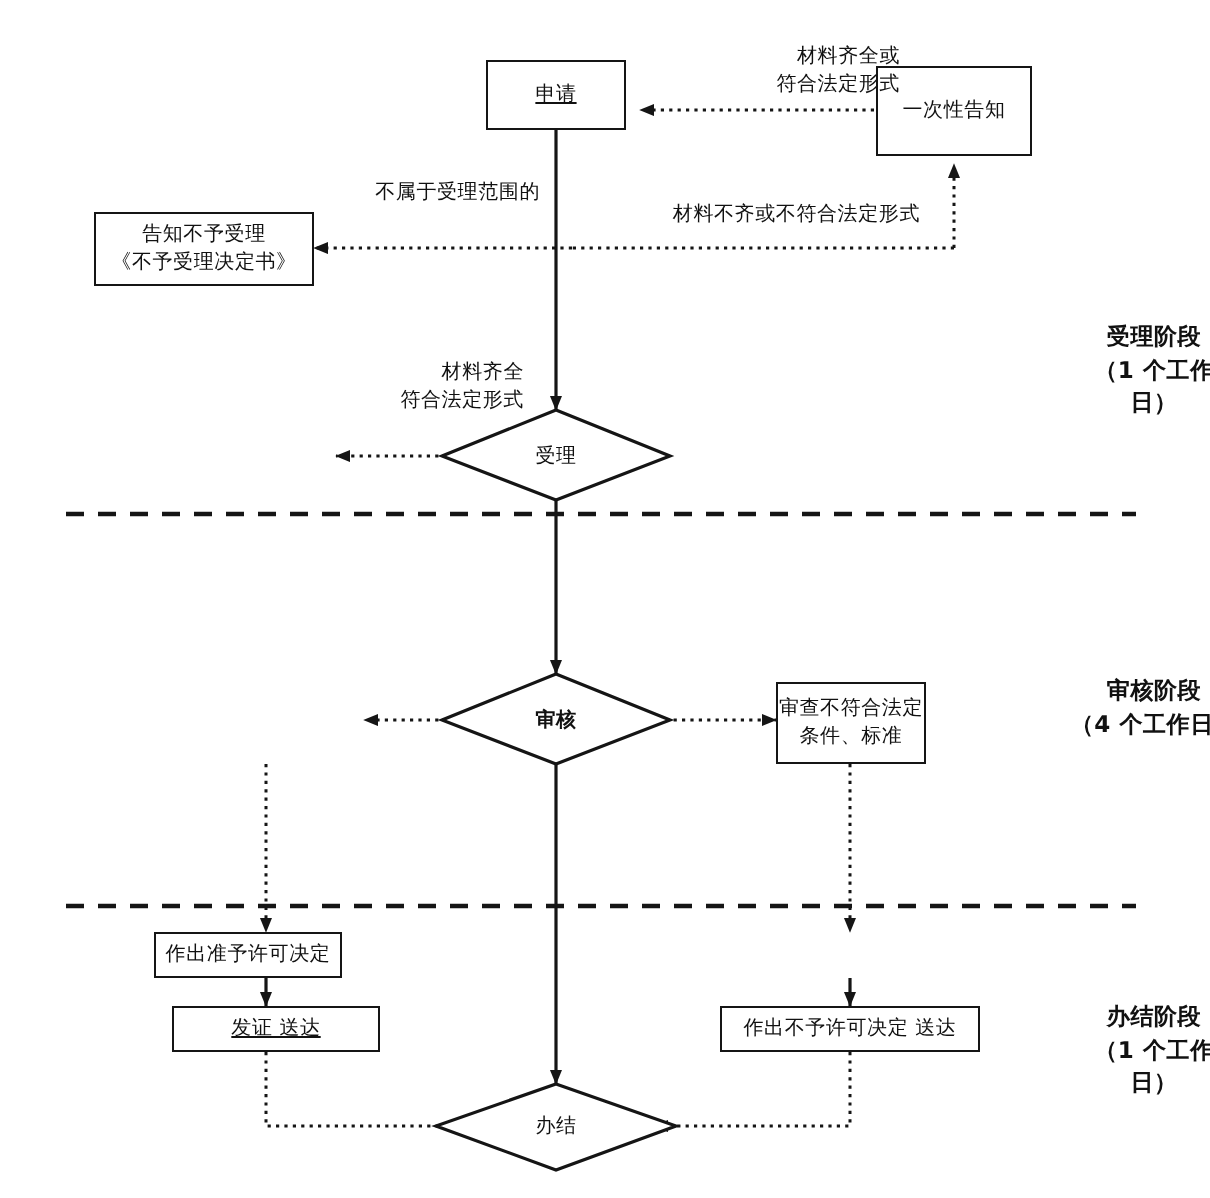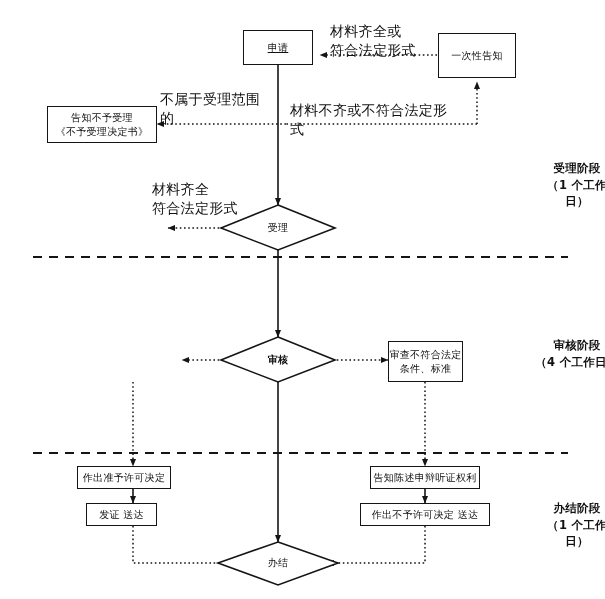--- a/index.html
+++ b/index.html
@@ -33,24 +33,24 @@
     justify-content: center;
     text-align: center;
     font-size: 10px;
     line-height: 1.35;
     color: #111111;
     letter-spacing: 0.3px;
   }
   .node span { display: block; white-space: pre-line; }
   .label {
     position: absolute;
-    font-size: 14px;
+    font-size: 10px;
     line-height: 1.35;
     color: #111111;
-    text-align: left;
+    text-align: right;
     white-space: pre-line;
     letter-spacing: 0.3px;
   }
   .stage {
     position: absolute;
     font-size: 11.5px;
     font-weight: bold;
     line-height: 1.45;
     color: #111111;
     text-align: center;
@@ -142,27 +142,24 @@
 
   <div class="node" style="left:388px; top:341px; width:75px; height:41px;">
     <span>审查不符合法定
 条件、标准</span>
   </div>
 
   <div class="node" style="left:77px; top:466px; width:94px; height:23px;">
     <span>作出准予许可决定</span>
   </div>
 
-  <div class="node" style="left:86px; top:503px; width:71px; height:23px;">
+  <div class="node" style="left:86px; top:503px; width:104px; height:23px;text-decoration:underline;">
     <span>发证  送达</span>
   </div>
 
-  <div class="node" style="left:370px; top:466px; width:110px; height:23px;">
-    <span>告知陈述申辩听证权利</span>
-  </div>
 
   <div class="node" style="left:360px; top:503px; width:130px; height:23px;">
     <span>作出不予许可决定  送达</span>
   </div>
 
   <div class="diamond-label" style="left:248px; top:221px; width:60px;">受理</div>
   <div class="diamond-label" style="left:248px; top:353px; width:60px;font-weight:bold;">审核</div>
   <div class="diamond-label" style="left:248px; top:556px; width:60px;">办结</div>
 
   <div class="label" style="left:330px; top:22px; width:120px;">材料齐全或

